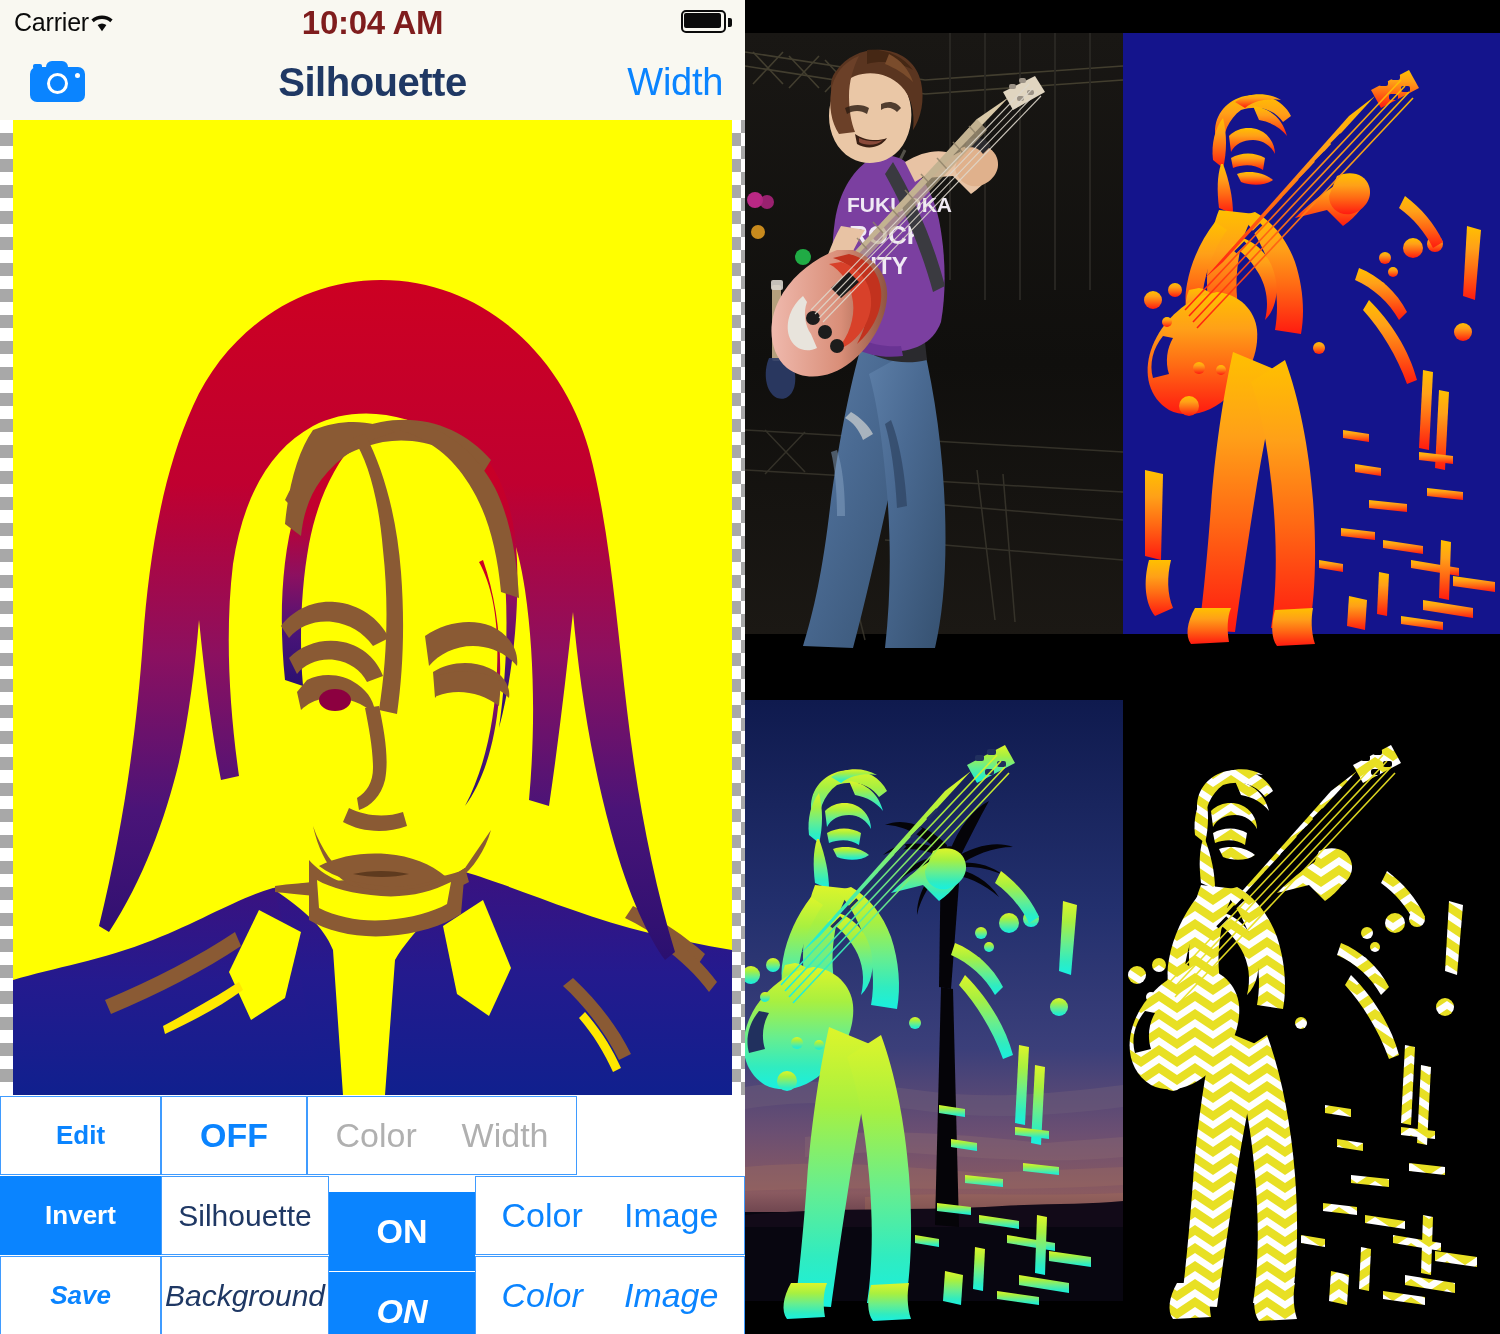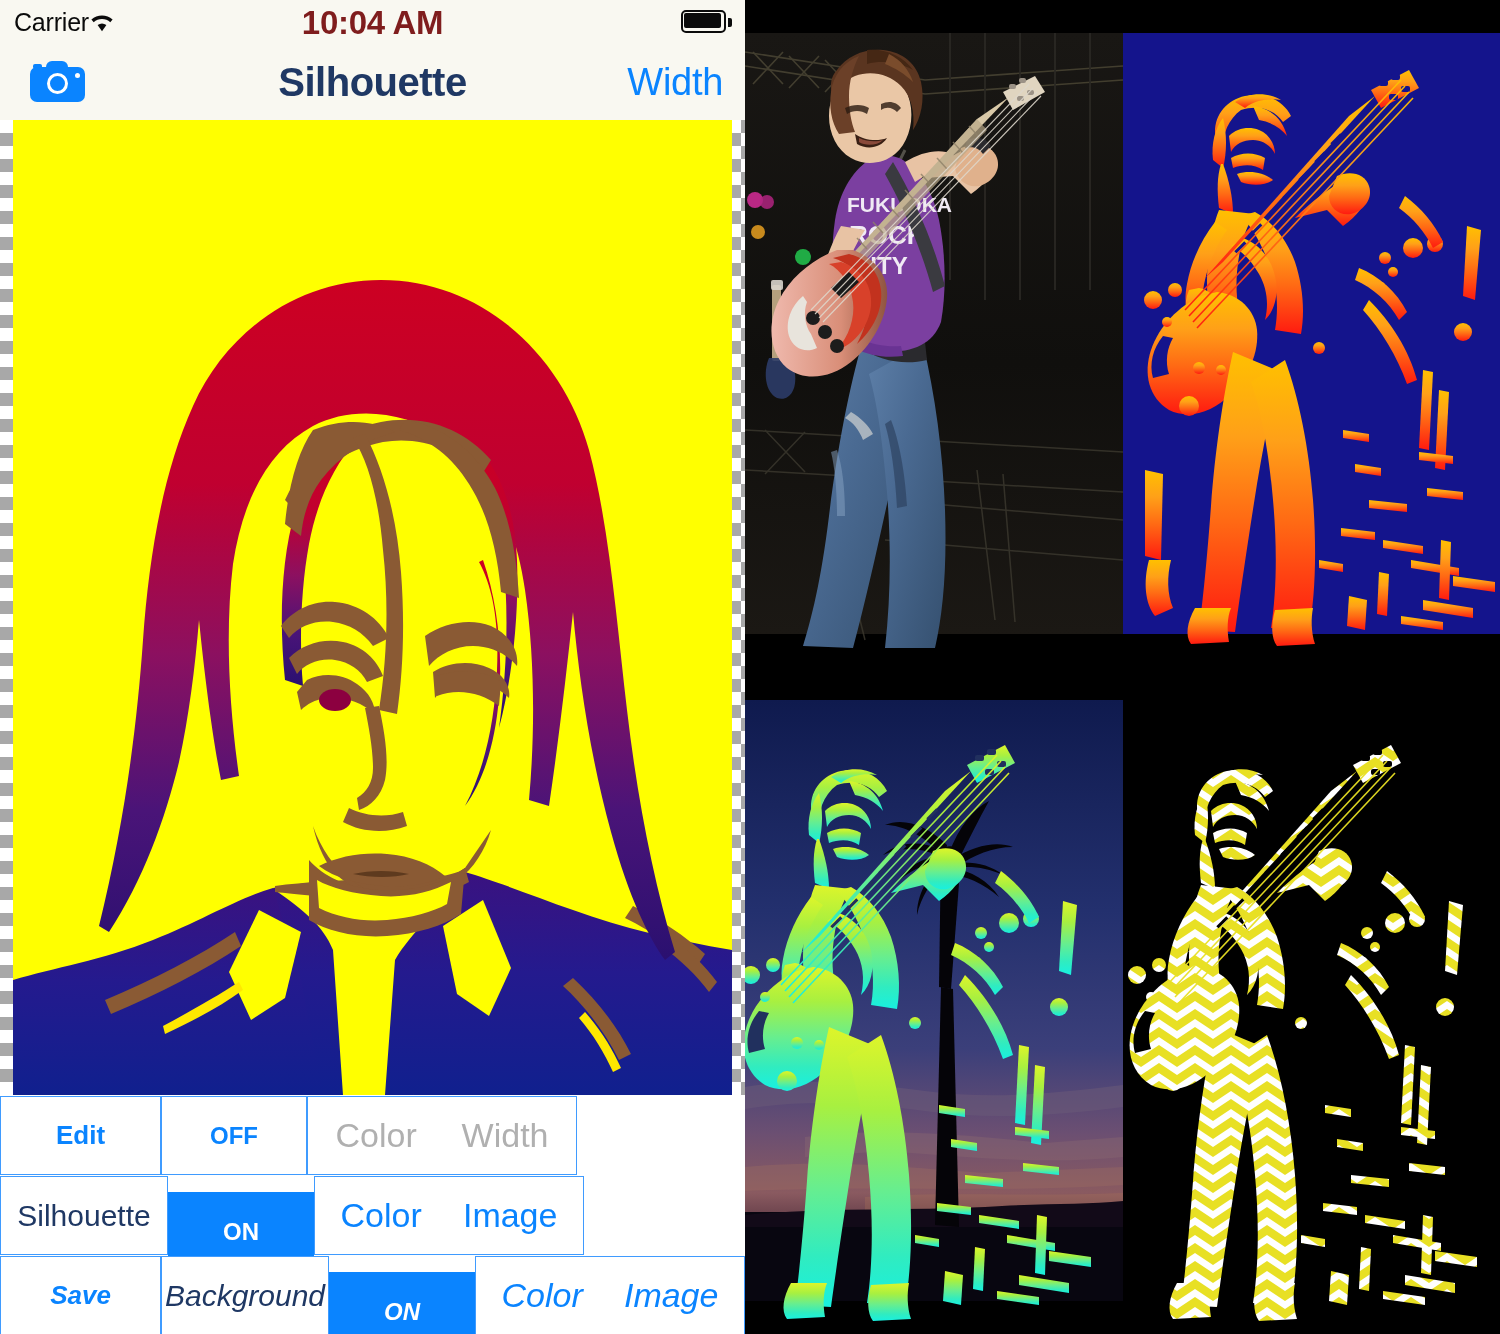--- a/index.html
+++ b/index.html
@@ -84,21 +84,21 @@
   .ctl-row.r3{top:161px;font-style:italic;}
   .cell{
     box-sizing:border-box;height:79px;
     display:flex;align-items:center;justify-content:center;
     background:#ffffff;border:1px solid #3f9bff;
     font-size:34px;color:#0a84ff;cursor:pointer;white-space:nowrap;
   }
   .cell.action{width:161px;font-size:26px;font-weight:bold;}
   .cell.action.on{background:#0a84ff;color:#ffffff;border-color:#0a84ff;}
   .cell.label{width:168px;font-size:30px;color:#1f3864;font-weight:normal;}
-  .cell.toggle{width:146px;font-size:24px;font-weight:bold;}
+  .cell.toggle{width:146px;font-size:34px;font-weight:bold;}
   .cell.toggle.on{background:#0a84ff;color:#ffffff;border-color:#0a84ff;margin-top:16px;}
   .cell.opts{width:270px;justify-content:space-around;padding:18px 16px;gap:22px;}
   .opt{font-size:34px;color:#0a84ff;cursor:pointer;}
   .opt.dim{color:#b0b0b0;cursor:default;}
 
   
   .gallery{
     position:absolute;left:745px;top:0;width:755px;height:1334px;
     background:#000;
   }
@@ -338,20 +338,21 @@
       <div class="ctl-row r1">
         <div class="cell action">Edit</div>
         <div class="cell toggle">OFF</div>
         <div class="cell opts">
           <span class="opt dim">Color</span>
           <span class="opt dim">Width</span>
         </div>
       </div>
 
       <div class="ctl-row r2">
+        <div class="cell action on">Invert</div>
         <div class="cell label">Silhouette</div>
         <div class="cell toggle on">ON</div>
         <div class="cell opts">
           <span class="opt">Color</span>
           <span class="opt">Image</span>
         </div>
       </div>
 
       <div class="ctl-row r3">
         <div class="cell action">Save</div>

